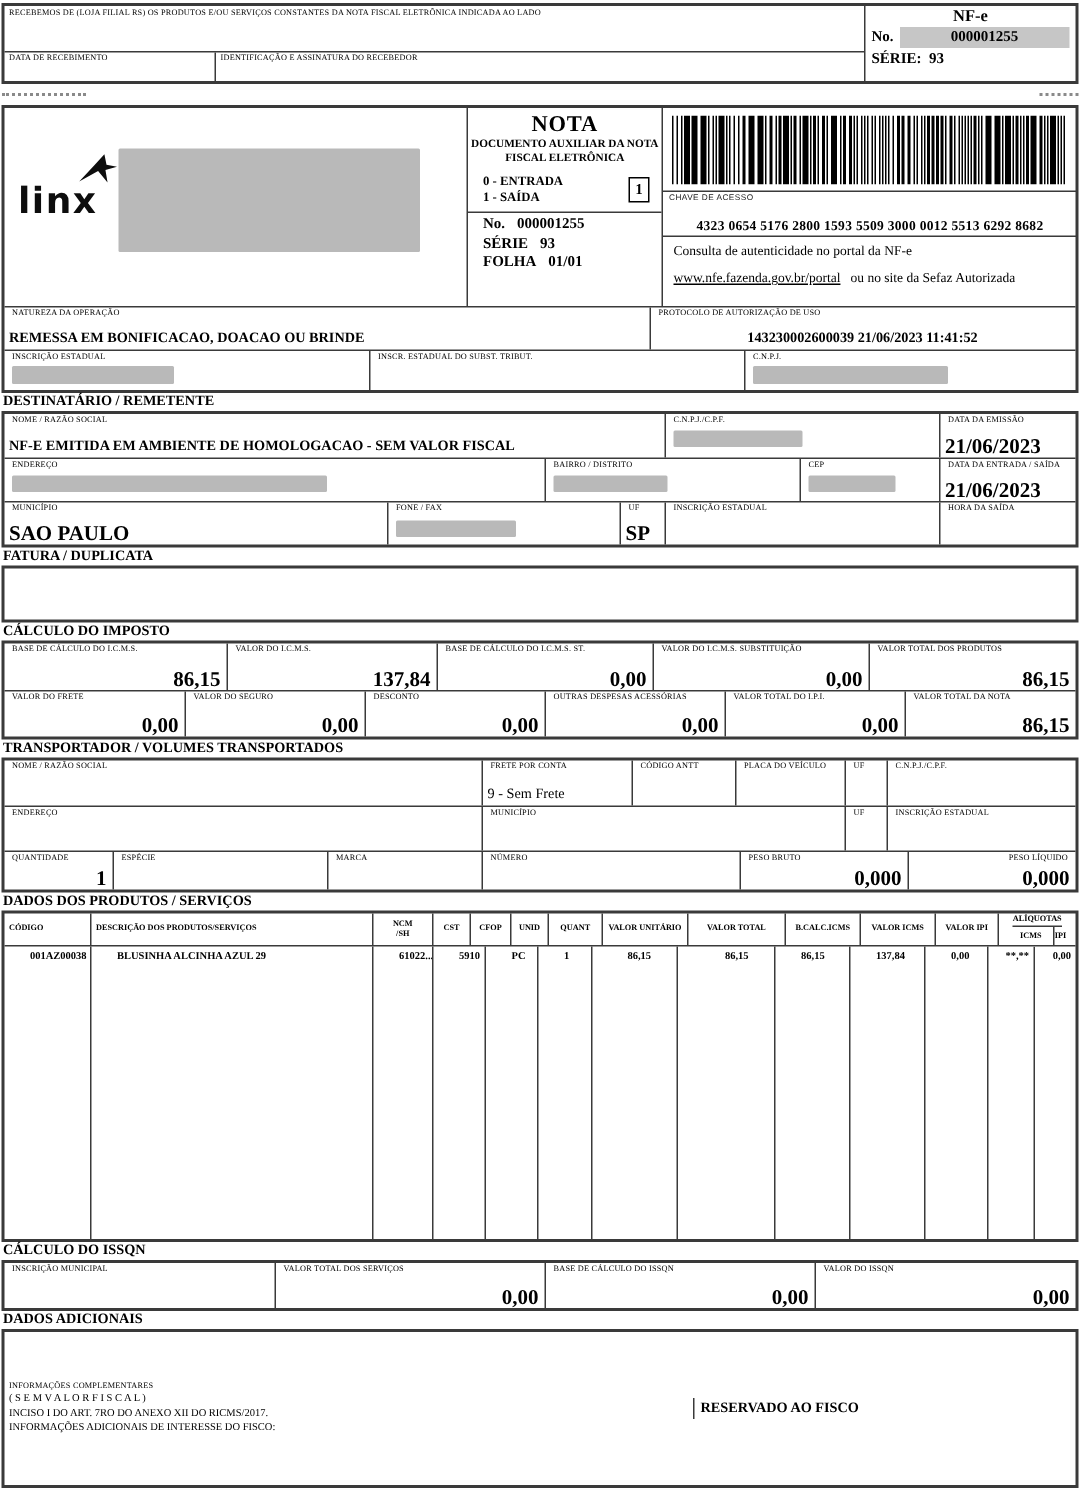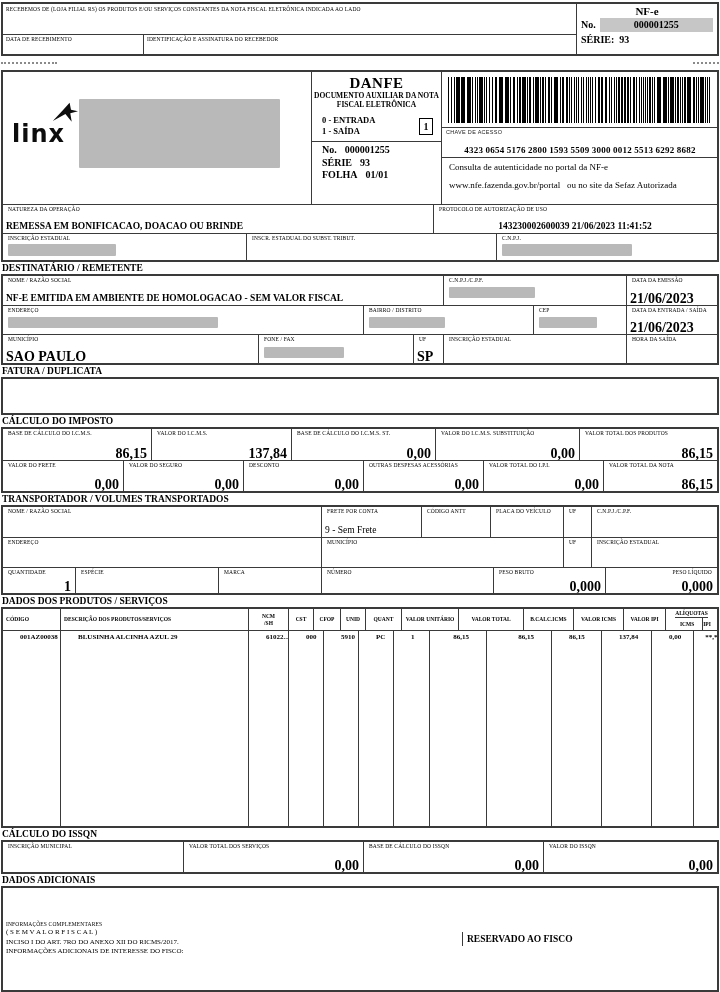--- a/index.html
+++ b/index.html
@@ -50,21 +50,21 @@
               font-weight:bold; font-size:10px; line-height:12.5px;}
   .danfe-nums .sp{display:inline-block; width:8px;}
   .hdr-code{flex:1; border-left:1px solid var(--bd); display:flex; flex-direction:column;}
   .bc-wrap{height:55px; display:flex; align-items:center; justify-content:center; padding:4px 6px;}
   .barcode{height:46px; width:264px; font-size:0; white-space:nowrap; overflow:hidden;}
   .barcode i{display:inline-block; height:100%; background:#000;}
   .chave-sec{height:30px; border-top:1px solid var(--bd); padding:1px 4px; position:relative;}
   .chave-num{position:absolute; left:0; right:0; bottom:2px; text-align:center; font-weight:bold; font-size:9px; letter-spacing:.2px;}
   .consulta{flex:1; border-top:1px solid var(--bd); padding:4px 7px; font-size:9px; line-height:11px;}
   .consulta .l2{margin-top:7px;}
-  .consulta .link{color:#000; cursor:pointer;}
+  .consulta .link{text-decoration:underline; color:#000; cursor:pointer;}
   
   .ptable-hd{display:flex; height:22px; border-bottom:1px solid var(--bd);}
   .th{display:flex; align-items:center; justify-content:center; text-align:center;
       font-weight:bold; font-size:5.5px; line-height:6.5px; padding:1px; overflow:hidden;}
   .th + .th{border-left:1px solid var(--bd);}
   .th.left{justify-content:flex-start; text-align:left; padding-left:3px;}
   .th-aliq{display:flex; flex-direction:column; padding:0;}
   .th-aliq .top{border-bottom:1px solid var(--bd); font-weight:bold; font-size:5.5px; line-height:8px;}
   .th-aliq .cols{flex:1; display:flex;}
   .th-aliq .cols span{display:flex; align-items:center; justify-content:center; font-weight:bold; font-size:5.5px;}
@@ -126,21 +126,21 @@
         <div>
           <svg class="bird" viewBox="0 0 40 32">
             <path d="M28 0 L30 10 L40 12 L29 15 L31 27 L22 16 L4 26 L18 11 Z"></path>
           </svg>
           <span class="logo-text">linx</span>
         </div>
         <div class="redact" style="position:absolute; left:76px; top:27px; width:201px; height:69px;"></div>
       </div>
 
       <div class="hdr-danfe">
-        <div class="danfe-title">DANFE</div>
+        <div class="danfe-title">NOTA</div>
         <div class="danfe-sub">DOCUMENTO AUXILIAR DA NOTA FISCAL ELETRÔNICA</div>
         <div class="danfe-io">
           <div class="io-lines">
             <div>0 - ENTRADA</div>
             <div>1 - SAÍDA</div>
           </div>
           <div class="tipo-box">1</div>
         </div>
         <div class="danfe-nums">
           <div><span>No.</span><span class="sp"></span><span>000001255</span></div>
@@ -389,21 +389,20 @@
         <div class="cols">
           <span style="flex:0 0 30px">ICMS</span>
           <span style="flex:1; border-left:1px solid var(--bd)">IPI</span>
         </div>
       </div>
     </div>
     <div class="ptable-bd">
       <div class="td" style="flex:0 0 57px">001AZ00038</div>
       <div class="td" style="flex:0 0 188px">BLUSINHA ALCINHA AZUL 29</div>
       <div class="td" style="flex:0 0 40px">61022...</div>
-      <div class="td" style="flex:0 0 25px">000</div>
       <div class="td" style="flex:0 0 27px">5910</div>
       <div class="td" style="flex:0 0 25px">PC</div>
       <div class="td num" style="flex:0 0 36px">1</div>
       <div class="td num" style="flex:0 0 57px">86,15</div>
       <div class="td num" style="flex:0 0 65px">86,15</div>
       <div class="td num" style="flex:0 0 50px">86,15</div>
       <div class="td num" style="flex:0 0 50px">137,84</div>
       <div class="td num" style="flex:0 0 42px">0,00</div>
       <div class="td td-aliq" style="flex:1">
         <span style="flex:0 0 30px">**,**</span>

